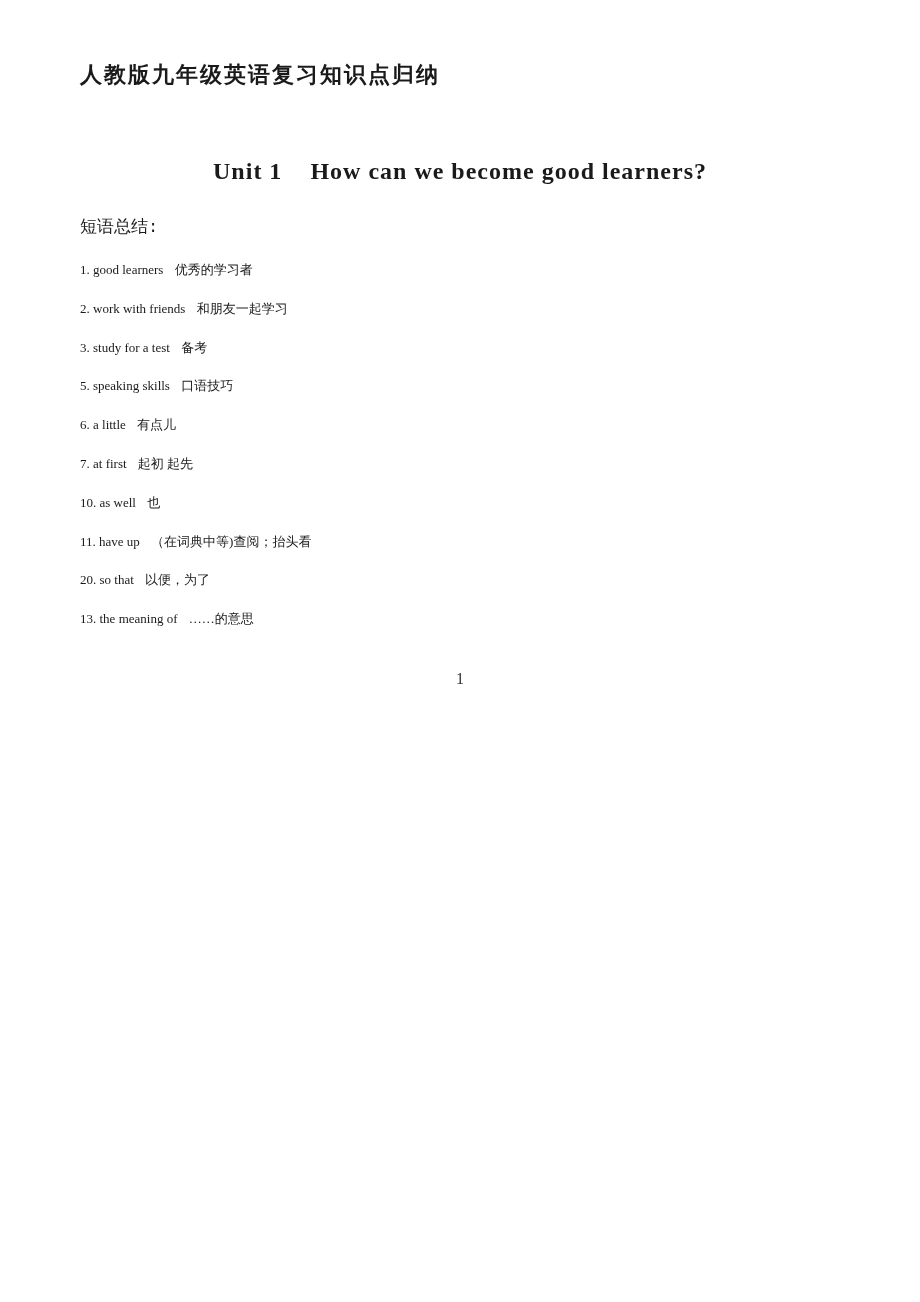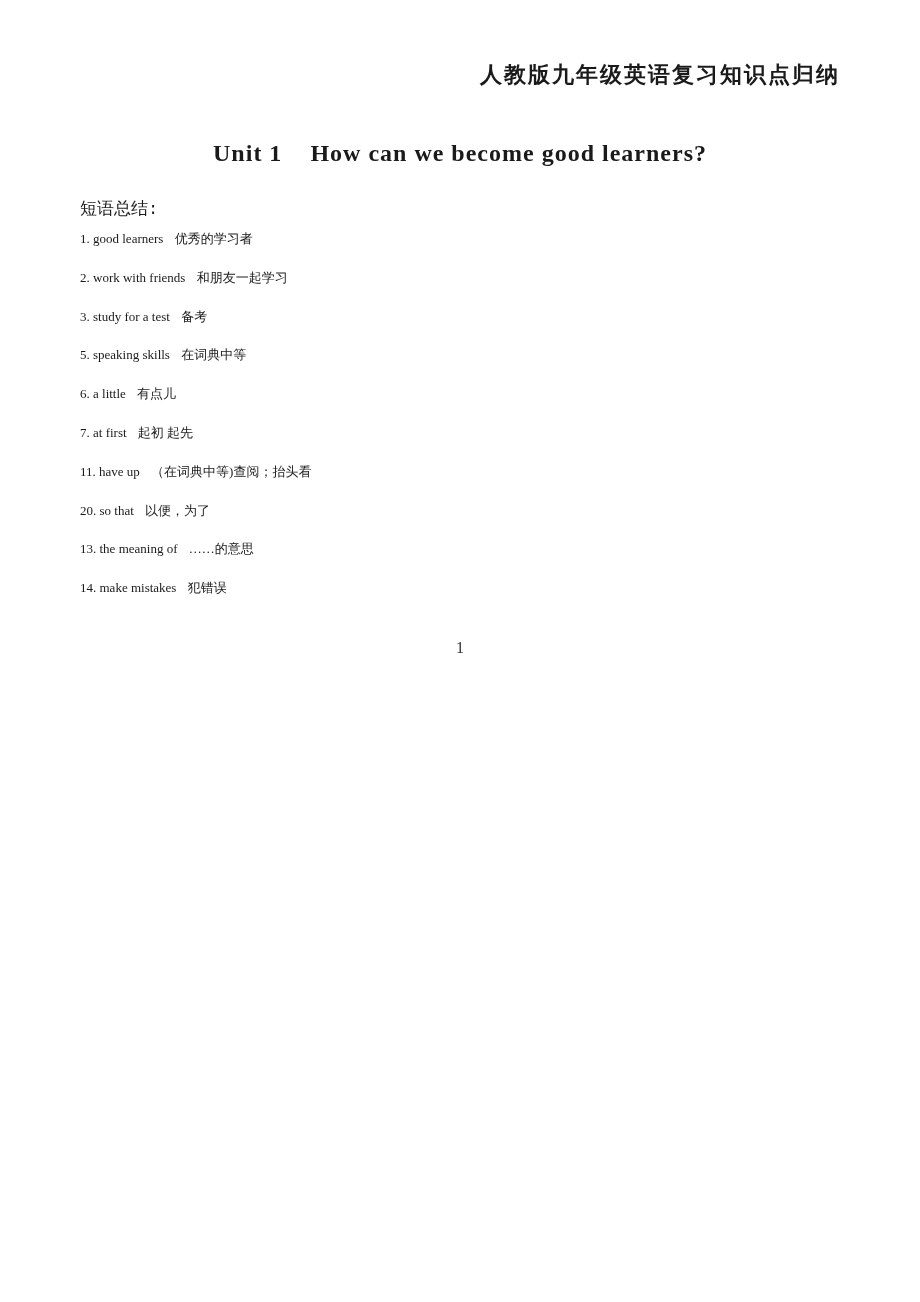--- a/index.html
+++ b/index.html
@@ -11,40 +11,40 @@
     body {
       background: #ffffff;
       font-family: "SimSun", "宋体", "Times New Roman", serif;
       color: #1a1a1a;
       width: 920px;
       min-height: 1302px;
       padding: 60px 80px 60px 80px;
     }
 
     .page-title {
-      text-align: right;
+      text-align: left;
       font-size: 22px;
       font-weight: bold;
-      margin-bottom: 50px;
+      margin-bottom: 68px;
       font-family: "SimHei", "黑体", sans-serif;
       letter-spacing: 2px;
     }
 
     .unit-title {
       text-align: center;
       font-size: 24px;
       font-weight: bold;
       margin-bottom: 30px;
       font-family: "Times New Roman", "SimSun", serif;
       letter-spacing: 1px;
     }
 
     .section-label {
       font-size: 17px;
-      margin-bottom: 9px;
+      margin-bottom: 22px;
       font-family: Liberation Mono, monospace;
     }
 
     .phrase-list {
       list-style: none;
       padding: 0;
     }
 
     .phrase-list li {
       font-size: 13px;
@@ -77,22 +77,22 @@
 <div class="unit-title">
   <span>Unit 1</span>&nbsp;&nbsp;&nbsp;&nbsp;<span>How can we become good learners?</span>
 </div>
 
 <div class="section-label">短语总结:</div>
 
 <ul class="phrase-list" id="phrase-list">
 <li><span class="english">1. </span><span class="english">good learners</span><span class="chinese">  优秀的学习者</span></li>
     <li><span class="english">2. </span><span class="english">work with friends</span><span class="chinese">    和朋友一起学习</span></li>
     <li><span class="english">3. </span><span class="english">study for a test</span><span class="chinese">  备考</span></li>
-    <li><span class="english">5. </span><span class="english">speaking skills</span><span class="chinese">  在词典中等</span></li>
+    <li><span class="english">5. </span><span class="english">speaking skills</span><span class="chinese">  口语技巧</span></li>
     <li><span class="english">6. </span><span class="english">a little</span><span class="chinese">    有点儿</span></li>
     <li><span class="english">7. </span><span class="english">at first</span><span class="chinese">  起初   起先</span></li>
+    <li><span class="english">10. </span><span class="english">as well</span><span class="chinese">    也</span></li>
     <li><span class="english">11. </span><span class="english">have up</span><span class="chinese">    （在词典中等)查阅；抬头看</span></li>
     <li><span class="english">20. </span><span class="english">so that</span><span class="chinese">    以便，为了</span></li>
     <li><span class="english">13. </span><span class="english">the meaning   of</span><span class="chinese">    ……的意思</span></li>
-    <li><span class="english">14. </span><span class="english">make mistakes</span><span class="chinese">    犯错误</span></li>
   </ul>
 
 <div class="page-number">1</div>
 
 </body></html>

